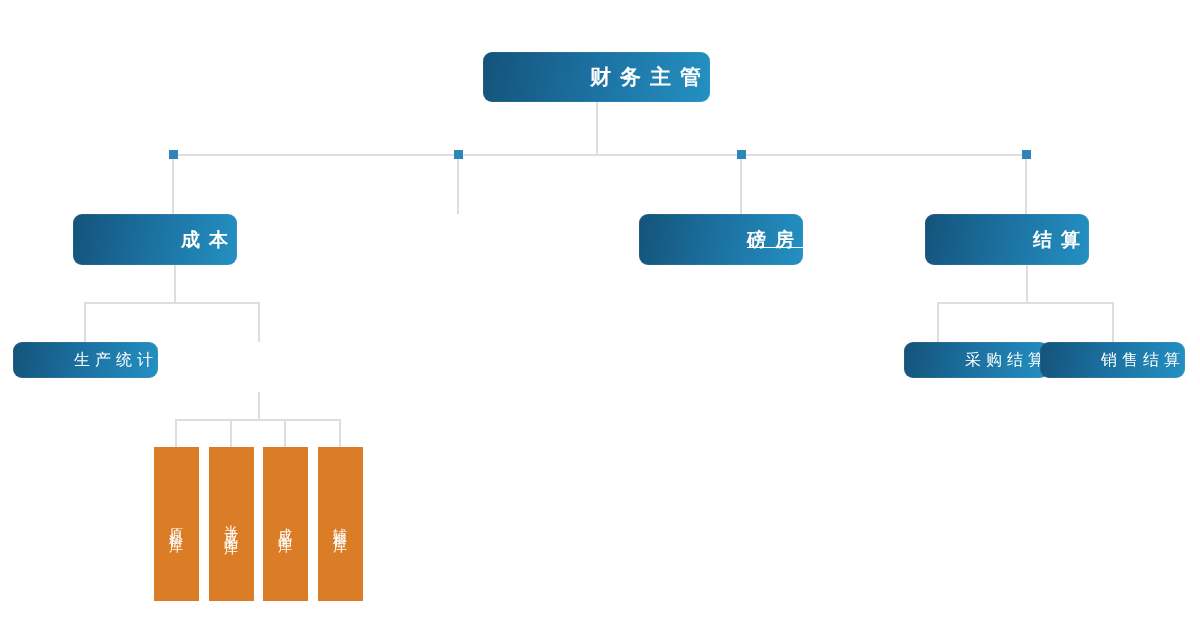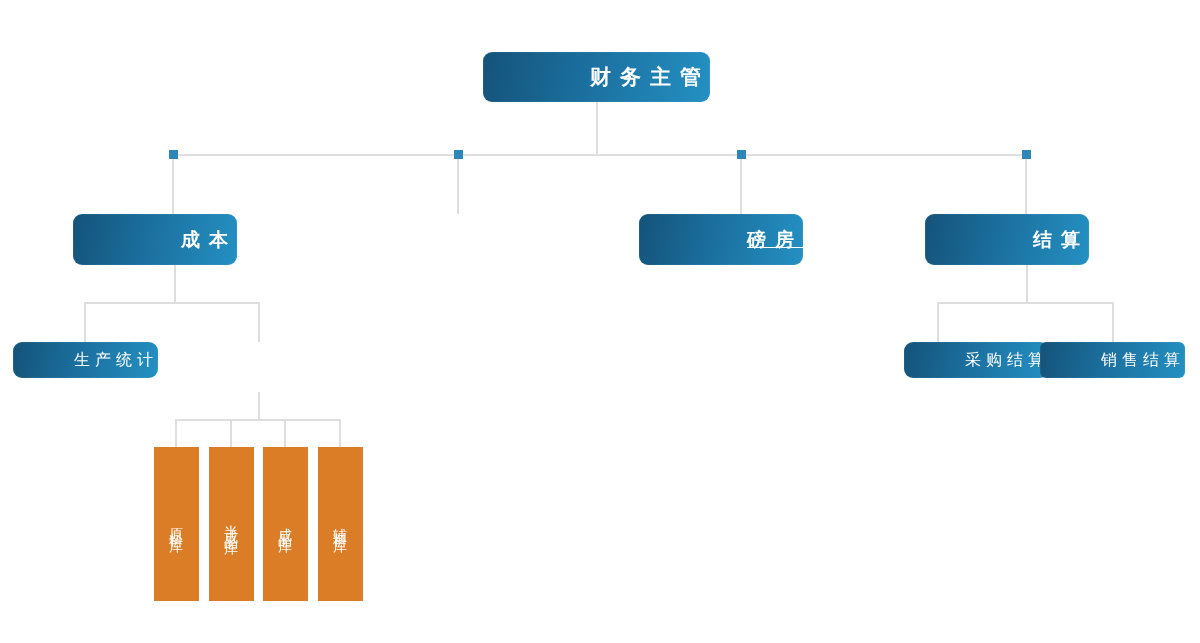--- a/index.html
+++ b/index.html
@@ -131,21 +131,21 @@
     <span>结算</span>
   </div>
 
   <div class="node-blue node-l3" style="left:13px;">
     <span>生产统计</span>
   </div>
 
   <div class="node-blue node-l3" style="left:868px;margin-left:36px;">
     <span>采购结算</span>
   </div>
-  <div class="node-blue node-l3" style="left:1040px;border-radius:6px;">
+  <div class="node-blue node-l3" style="left:1040px;">
     <span>销售结算</span>
   </div>
 
   <div class="node-orange" style="left:154px;">
     <span class="vtext">原料库</span>
   </div>
   <div class="node-orange" style="left:209px;">
     <span class="vtext">半成品库</span>
   </div>
   <div class="node-orange" style="left:263px;">

